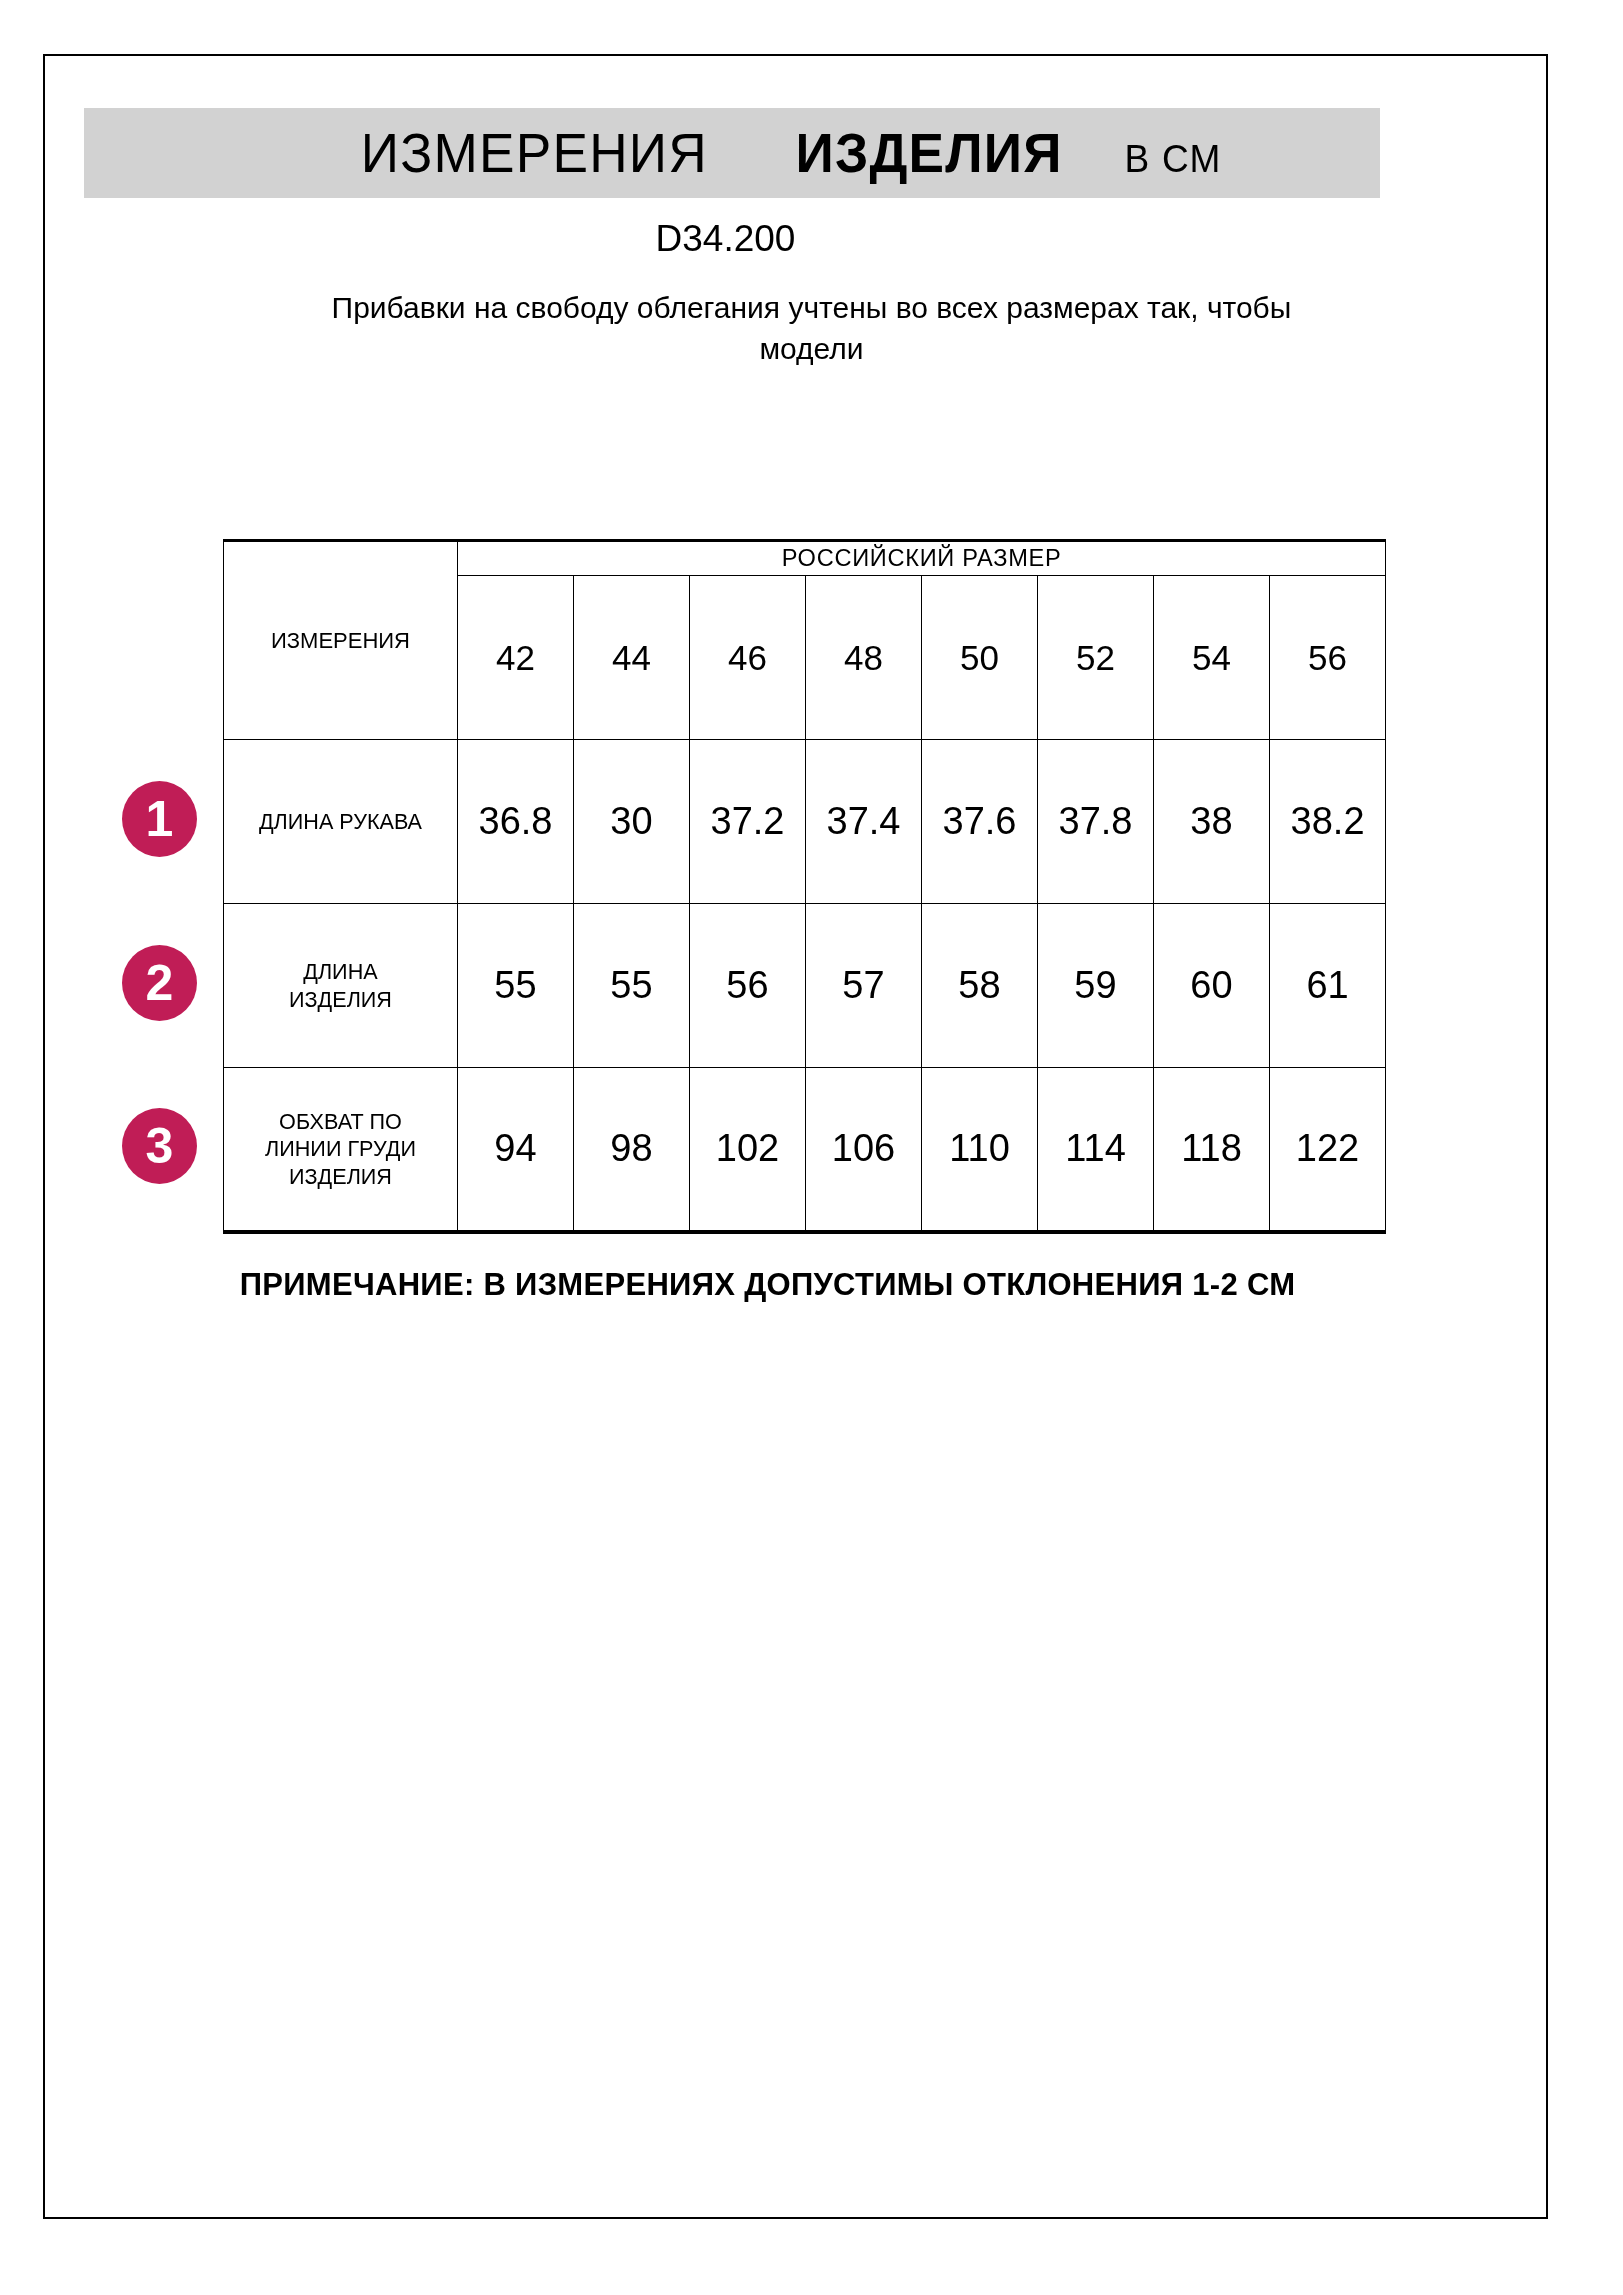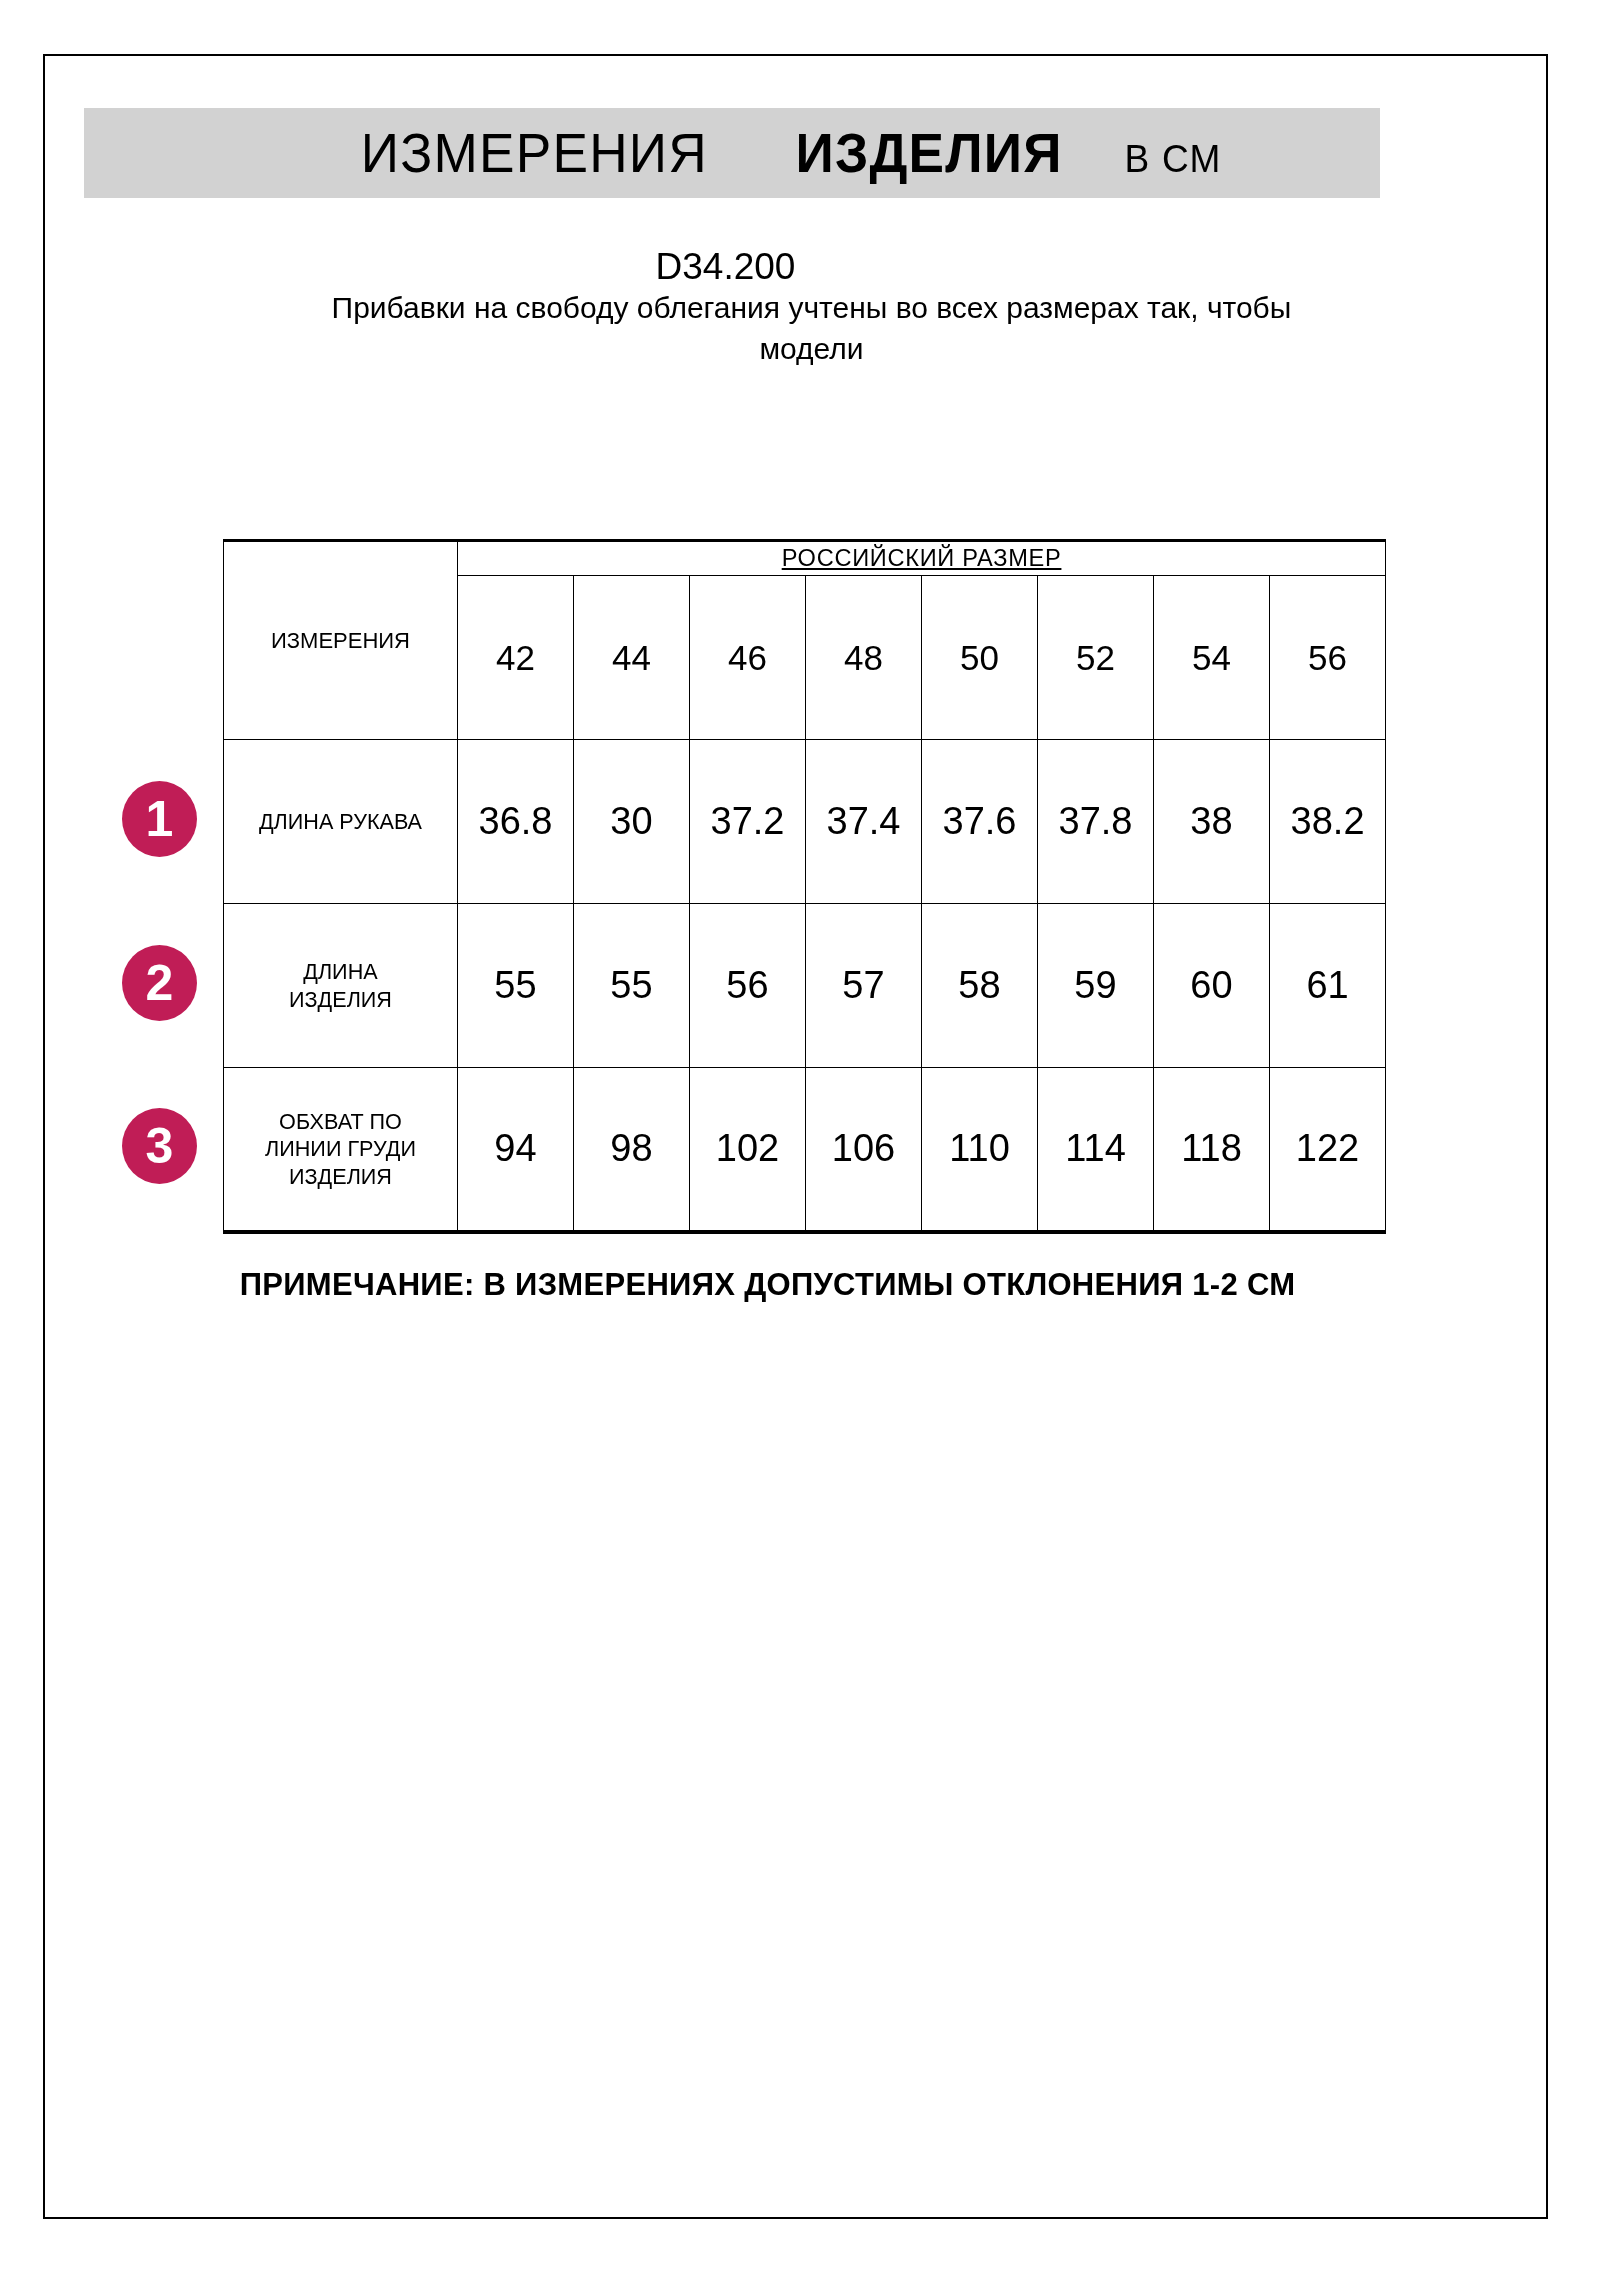--- a/index.html
+++ b/index.html
@@ -26,21 +26,21 @@
     white-space:nowrap;
   }
   .title-inner {
     display:inline-block;
     transform:translateX(59px) scaleX(0.95);
   }
   .title-w1 { font-size:56px; font-weight:normal; letter-spacing:1.3px; }
   .title-w2 { font-size:56px; font-weight:bold; margin-left:92px; letter-spacing:1.3px; }
   .title-unit { font-size:39px; font-weight:normal; margin-left:65px; letter-spacing:1.3px; }
   .product-code {
-    position:absolute; left:0; top:246px; width:1451px;
+    position:absolute; left:0; top:218px; width:1451px;
     text-align:center; font-size:37px; font-weight:normal;
   }
   .description {
     position:absolute; left:0; top:287px; width:1623px;
     text-align:center; font-size:30px; line-height:41px;
   }
   table.size-table {
     position:absolute; left:223px; top:539px;
     width:1159px;
     border-collapse:collapse;
@@ -60,21 +60,20 @@
   tr.sizes-row { height:164px; }
   tr.data-row { height:164px; }
   th.corner {
     font-size:22px;
     border-bottom:3.9px solid #000;
   }
   th.group-header {
     font-size:23.6px;
     letter-spacing:0.7px;
     border-bottom:3.9px solid #000;
-    text-decoration:underline;
   }
   th.size-col {
     font-size:35px;
     font-weight:bold;
     border-bottom:3.9px solid #000;
   }
   td.row-label {
     font-size:21.6px;
     line-height:27.5px;
     border-bottom:3.9px solid #000;

